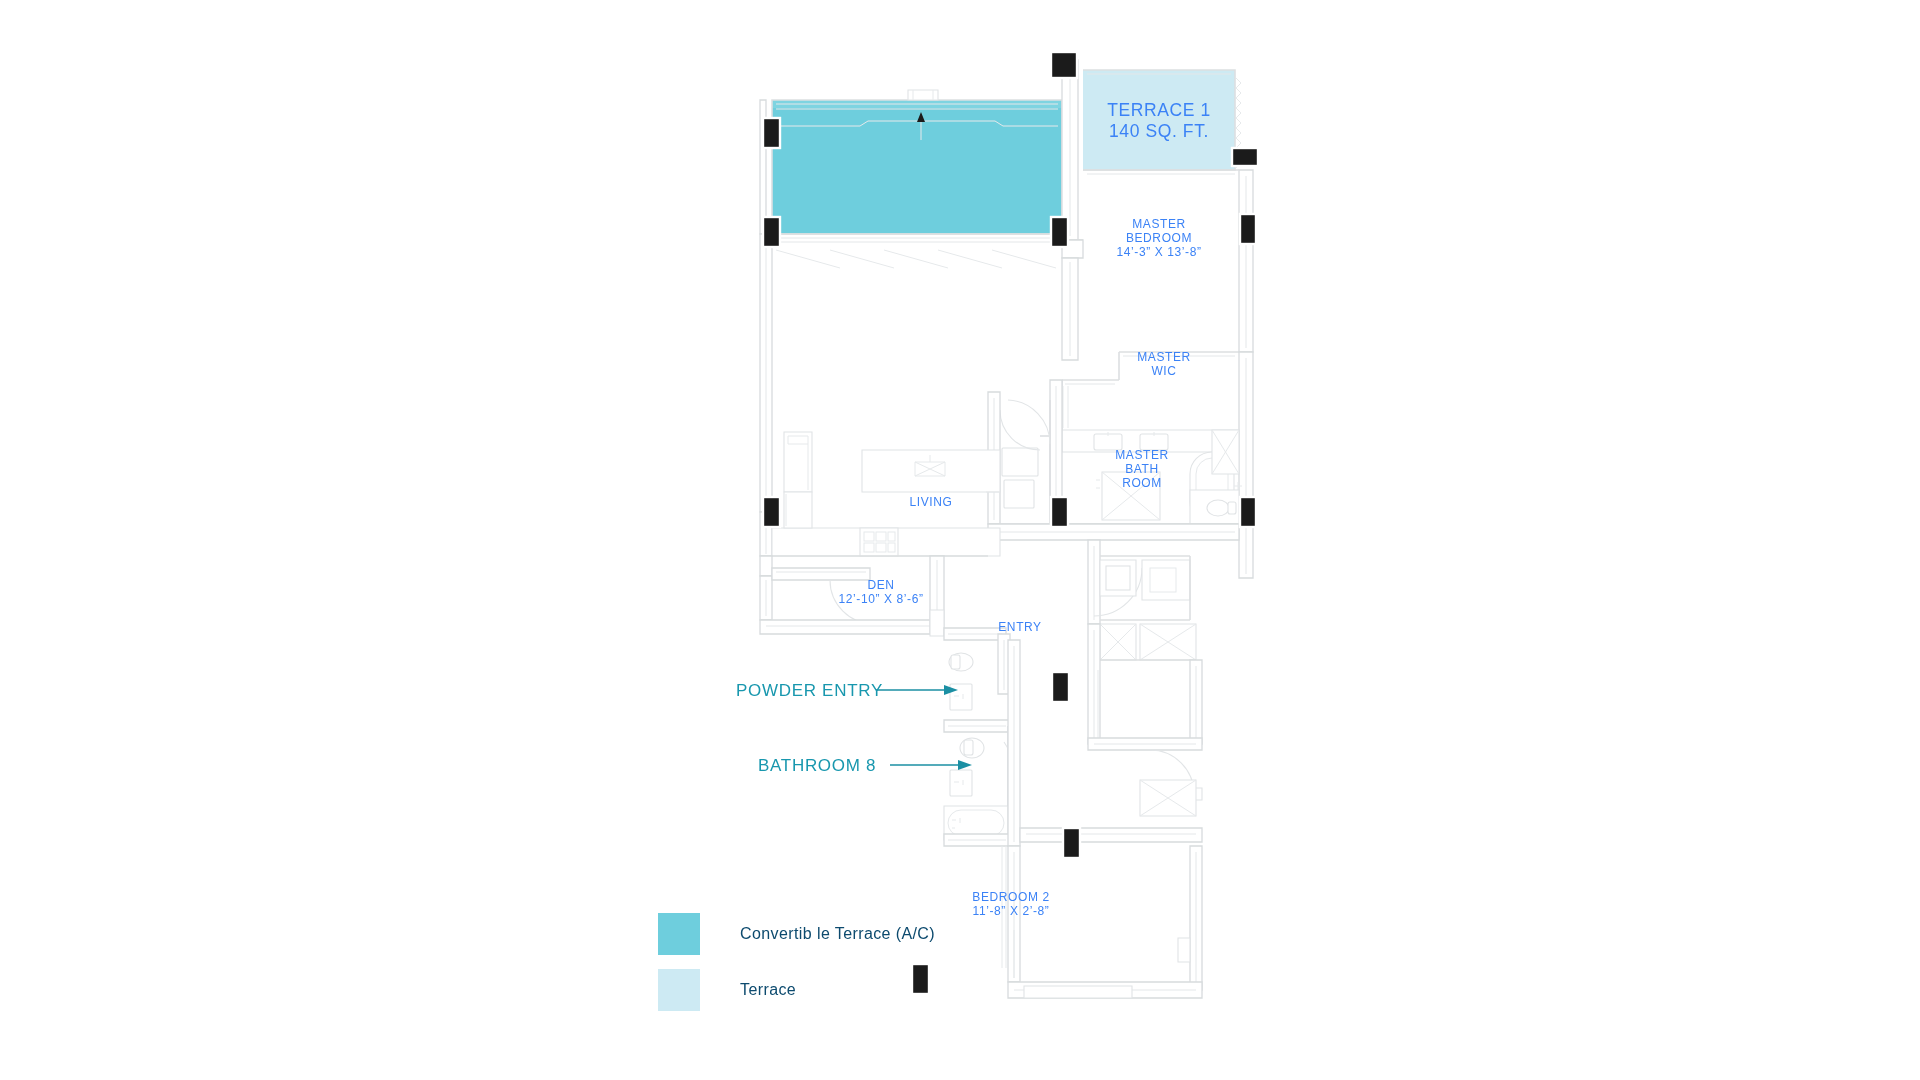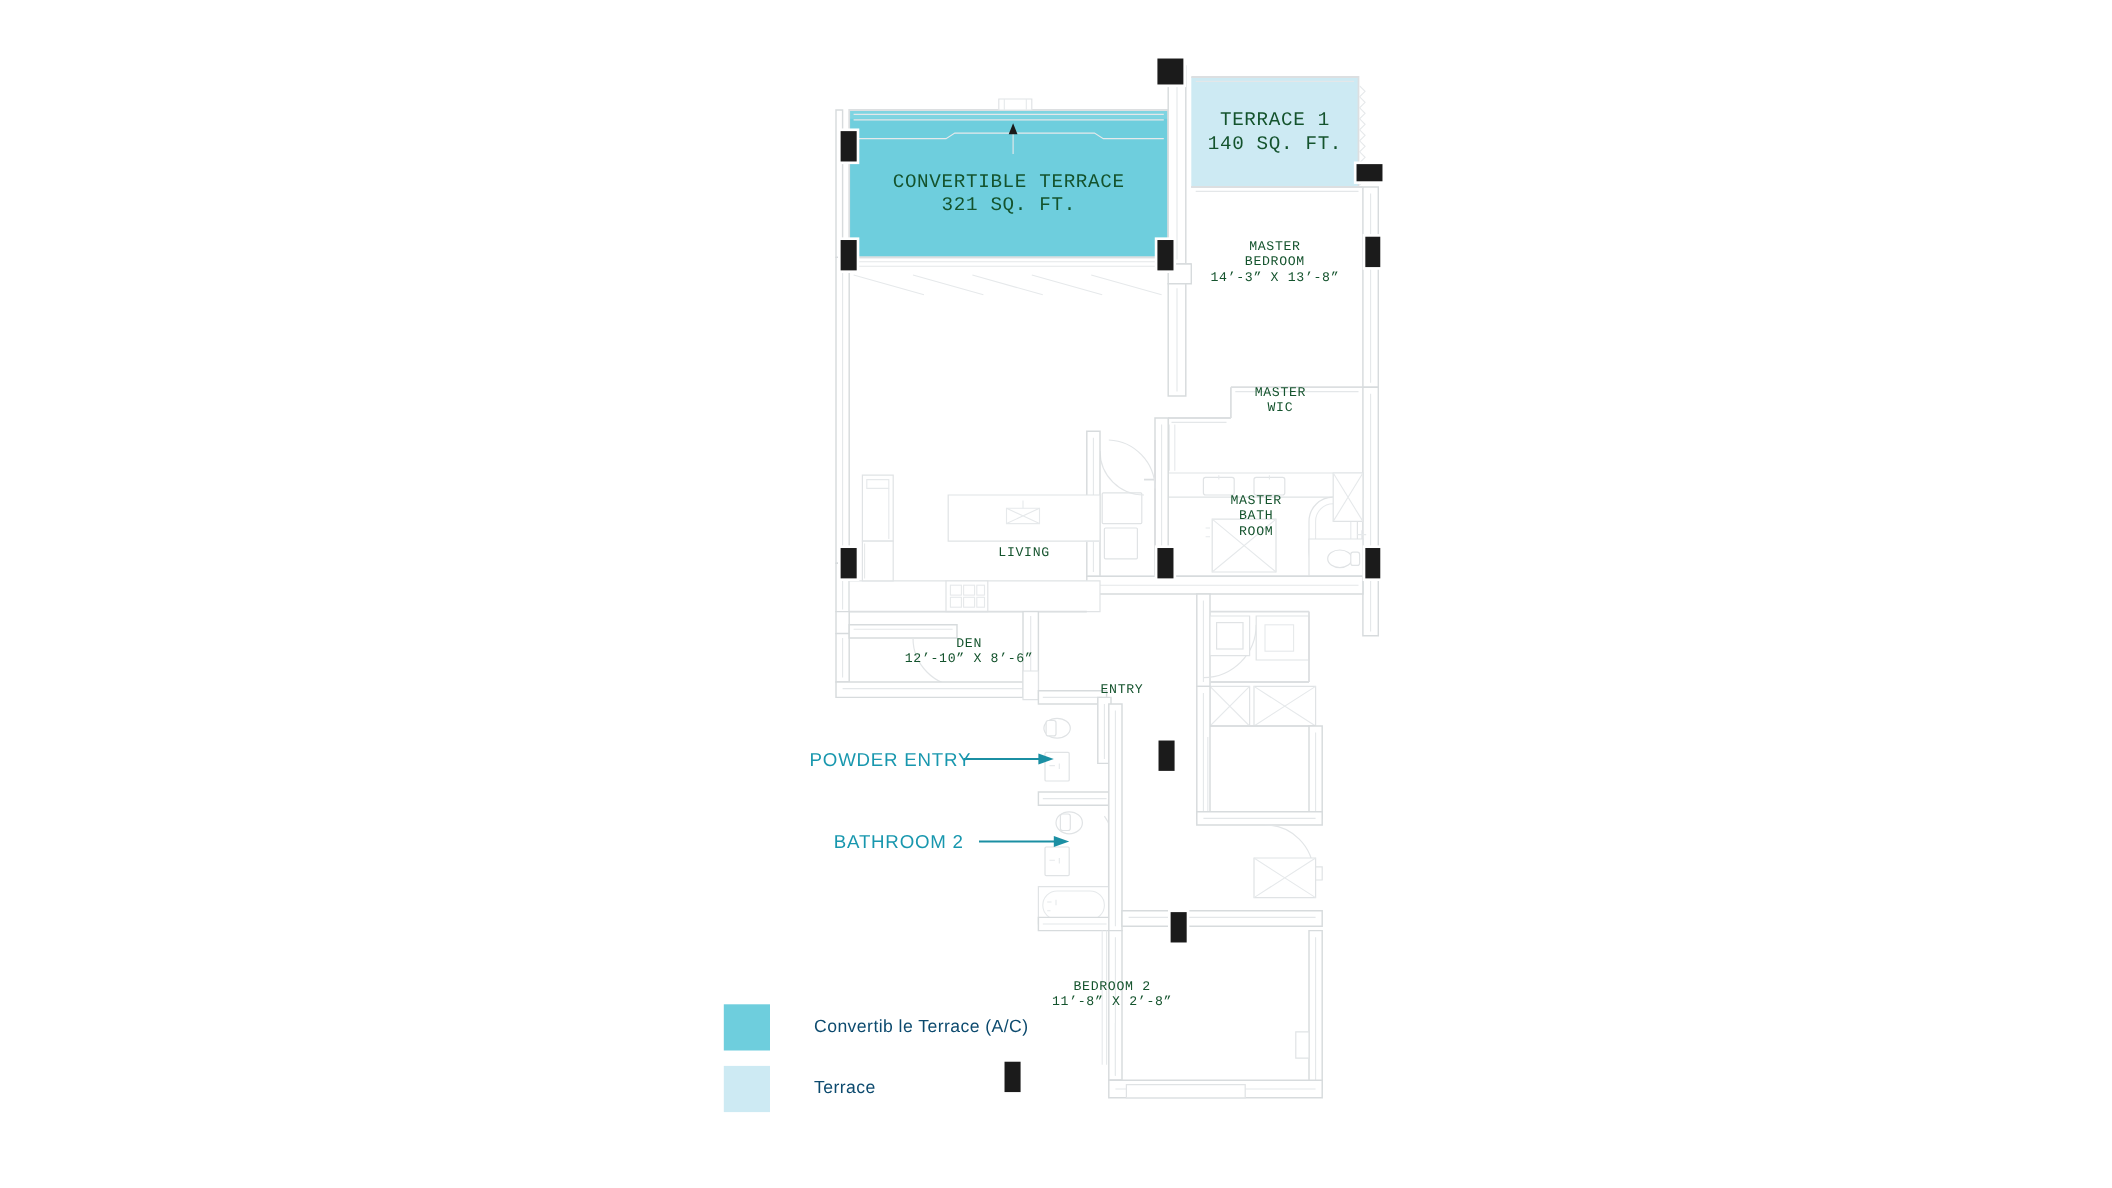--- a/index.html
+++ b/index.html
@@ -10,22 +10,22 @@
     -webkit-font-smoothing:antialiased;
   }
   #plan-root{position:relative;width:1920px;height:1080px;background:#fff;}
 
   
   #plan-svg{position:absolute;left:0;top:0;width:1920px;height:1080px;}
 
   
   .room-label{
     position:absolute;
-    color:#14532d;
-    font-family:Liberation Mono, monospace;
+    color:#3b82f6;
+    font-family:Liberation Sans, sans-serif;
     font-weight:400;
     text-align:center;
     letter-spacing:0.6px;
     line-height:1.18;
     white-space:pre-line;
     user-select:none;
   }
   .rl-lg{font-size:17.5px;}
   .rl-md{font-size:12px;}
 
@@ -318,22 +318,20 @@
         <line x1="876" y1="690" x2="948" y2="690"></line>
         <polygon points="958,690 944,685 944,695" fill="#1b8fa3" stroke="none"></polygon>
       </g>
       <g>
         <line x1="890" y1="765" x2="962" y2="765"></line>
         <polygon points="972,765 958,760 958,770" fill="#1b8fa3" stroke="none"></polygon>
       </g>
     </g>
   </svg>
 
-  <div class="room-label rl-lg" style="left:717px;top:156px;width:400px;">CONVERTIBLE TERRACE
-321 SQ. FT.</div>
 
   <div class="room-label rl-lg" style="left:1079px;top:100px;width:160px;">TERRACE 1
 140 SQ. FT.</div>
 
   <div class="room-label rl-md" style="left:1059px;top:217px;width:200px;">MASTER
 BEDROOM
 14’-3” X 13’-8”</div>
 
 
   <div class="room-label rl-md" style="left:1089px;top:350px;width:150px;">MASTER
@@ -348,21 +346,21 @@
   <div class="room-label rl-md" style="left:796px;top:578px;width:170px;">DEN
 12’-10” X 8’-6”</div>
 
   <div class="room-label rl-md" style="left:960px;top:620px;width:120px;">ENTRY</div>
 
   <div class="room-label rl-md" style="left:916px;top:890px;width:190px;">BEDROOM 2
 11’-8” X 2’-8”</div>
 
   <div class="callout-label" style="left:736px;top:681px;">POWDER ENTRY</div>
 
-  <div class="callout-label" style="left:758px;top:756px;">BATHROOM 2</div>
+  <div class="callout-label" style="left:758px;top:756px;">BATHROOM 8</div>
 
   <div id="legend">
     <div class="legend-row">
       <span class="legend-swatch" style="background: rgb(110, 206, 221);"></span>
       <span class="legend-text">Convertib le Terrace (A/C)</span>
     </div>
     <div class="legend-row">
       <span class="legend-swatch" style="background: rgb(205, 234, 243);"></span>
       <span class="legend-text">Terrace</span>
     </div>

